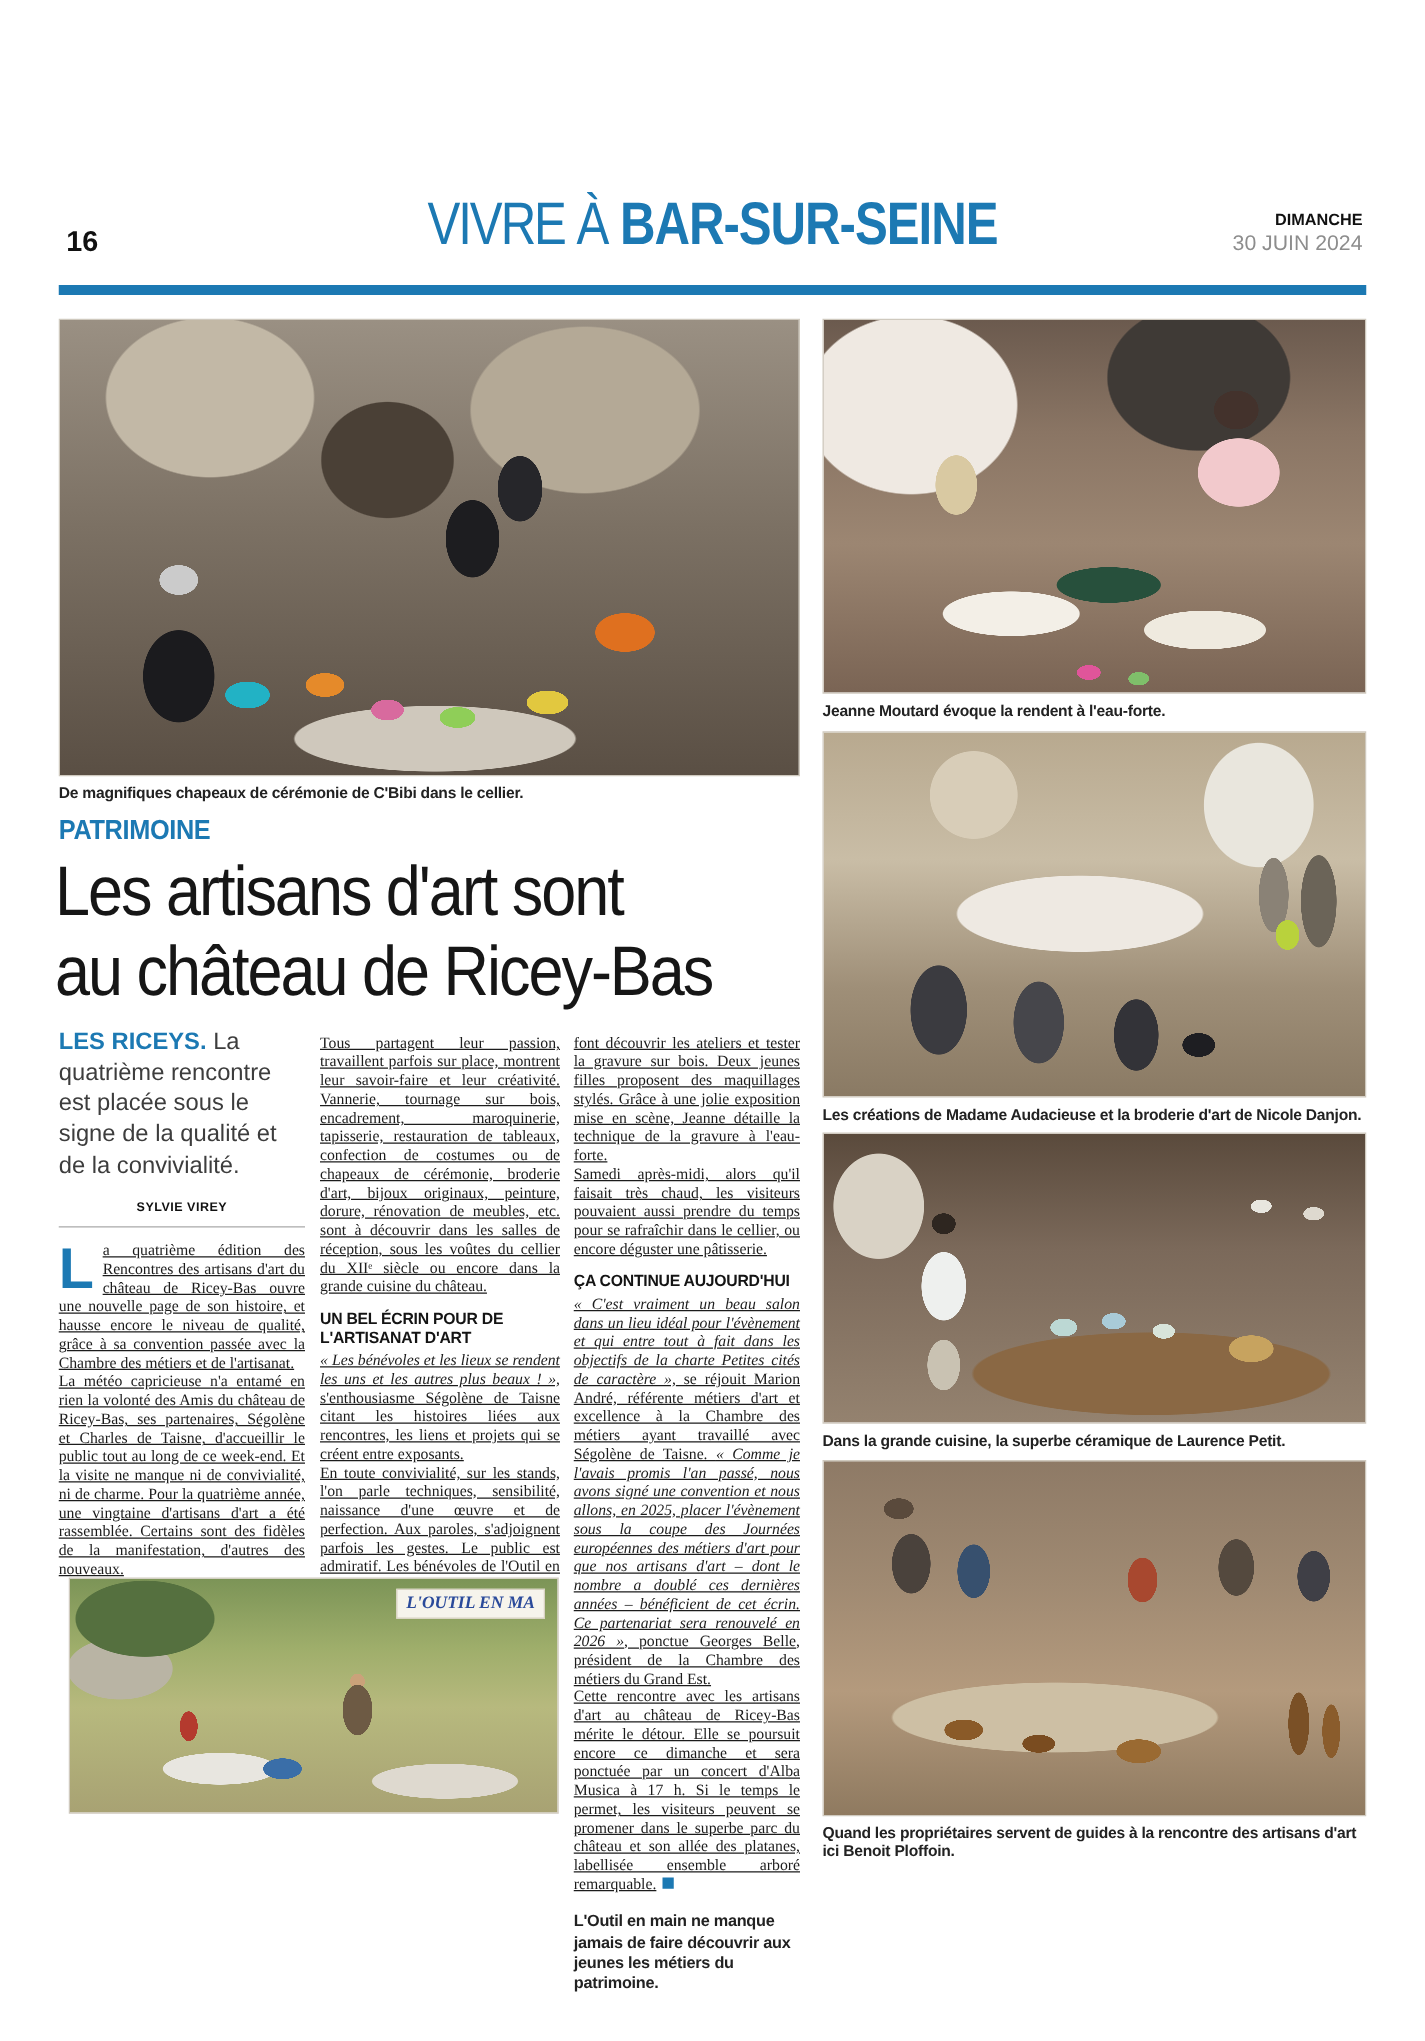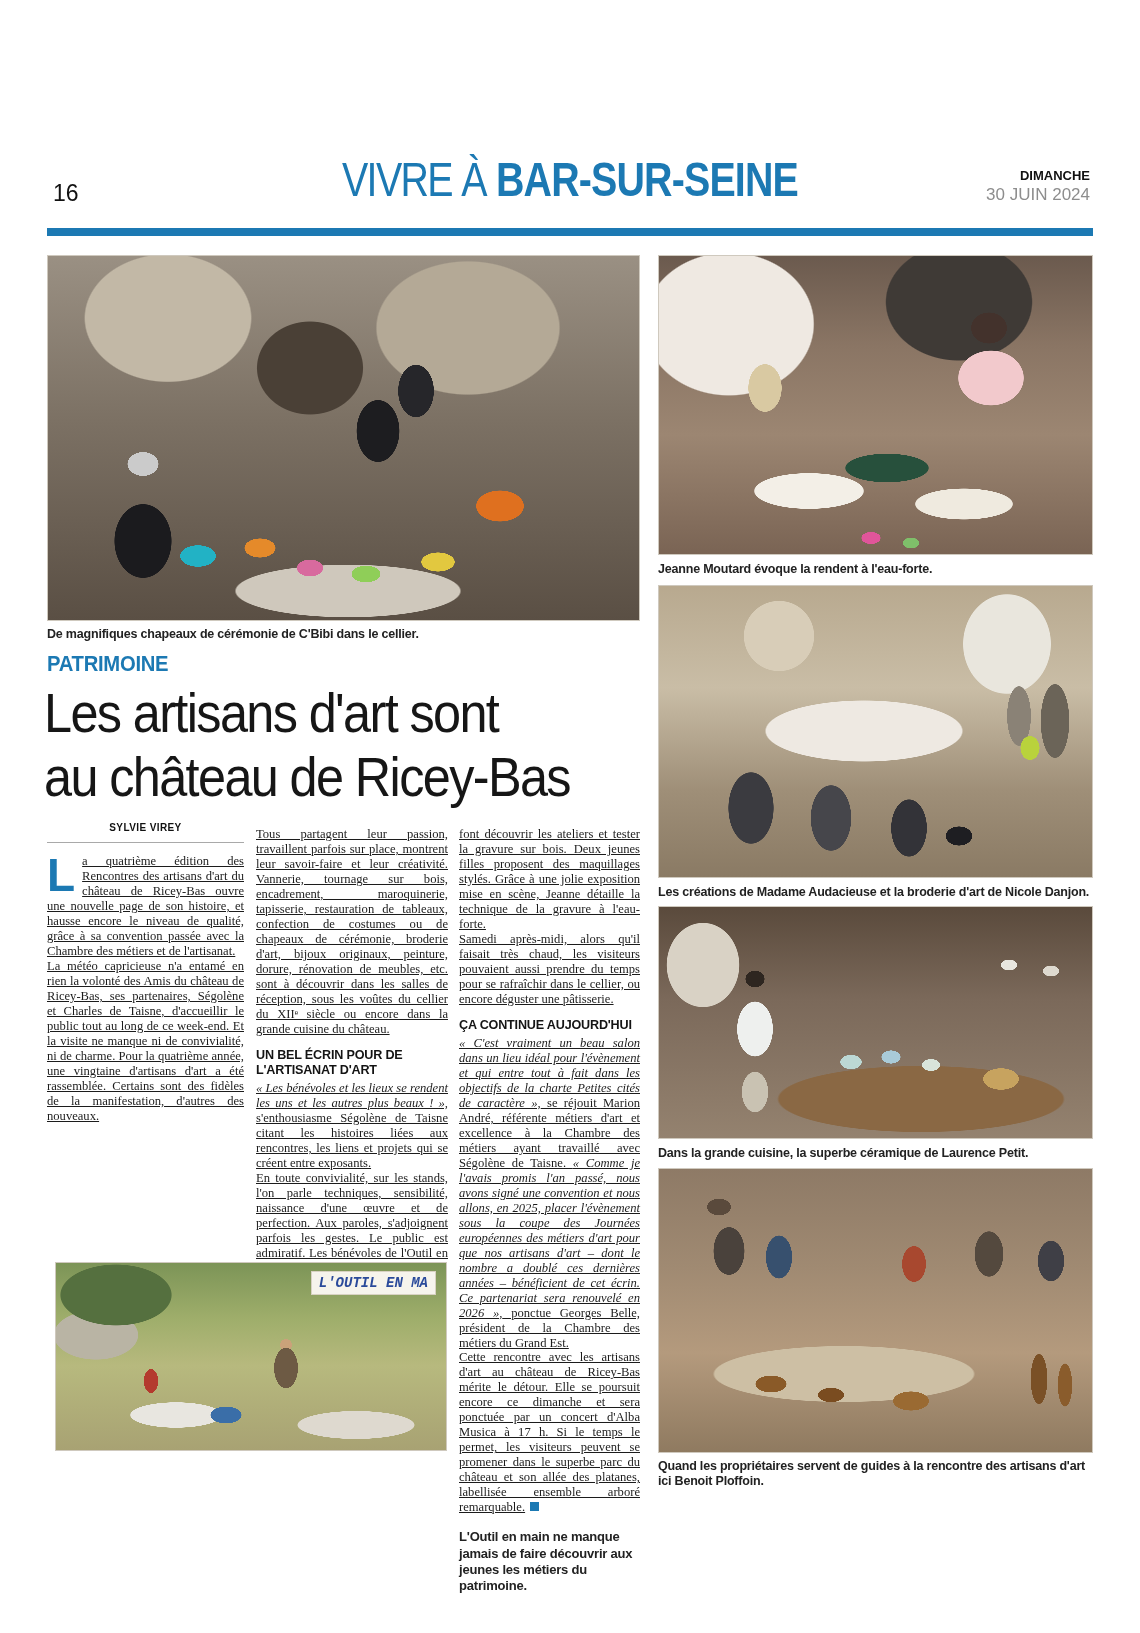--- a/index.html
+++ b/index.html
@@ -1,20 +1,20 @@
 <!DOCTYPE html>
 <html><head>
 <meta charset="utf-8">
 <style>
   html,body{margin:0;padding:0;background:#ffffff;}
   .page{position:relative;width:1140px;height:1633px;background:#ffffff;overflow:hidden;
         font-family:"Liberation Sans",sans-serif;color:#1a1a1a;}
 
   
-  .page-num{position:absolute;left:53px;top:180px;font-size:23px;font-weight:400;color:#111;}
+  .page-num{position:absolute;left:53px;top:180px;font-size:23px;font-weight:700;color:#111;}
   .section-title{position:absolute;left:0;right:0;top:156px;text-align:center;color:#1c79b3;
                  font-size:48px;line-height:1;transform:scaleX(.82);letter-spacing:-1px;white-space:nowrap;}
   .t-light{font-weight:400;letter-spacing:-2px;}
   .t-bold{font-weight:800;letter-spacing:-1px;}
   .date-block{position:absolute;right:50px;top:168px;text-align:right;}
   .day{font-size:13px;font-weight:700;color:#111;}
   .date{font-size:17px;color:#8d8d8d;margin-top:2px;}
   .blue-bar{position:absolute;left:47px;right:47px;top:228px;height:8px;background:#1c79b3;}
 
   
@@ -110,21 +110,21 @@
       radial-gradient(12px 20px at 95px 118px,#b43a2e 59%,transparent 60%),
       radial-gradient(20px 34px at 230px 105px,#6d5a44 59%,transparent 60%),
       radial-gradient(10px 10px at 230px 82px,#caa27a 59%,transparent 60%),
       radial-gradient(26px 14px at 170px 152px,#3a6ea8 59%,transparent 60%),
       radial-gradient(72px 20px at 120px 152px,#e8e6e0 63%,transparent 64%),
       radial-gradient(92px 22px at 300px 162px,#ded9cf 63%,transparent 64%),
       radial-gradient(95px 52px at 60px 32px,#55703f 58%,transparent 59%),
       radial-gradient(72px 42px at 40px 72px,#b9b4a4 58%,transparent 59%),
       linear-gradient(180deg,#7c9457 0%,#9fae6b 30%,#b7b97e 55%,#a8a273 100%);}
   .outil-banner{position:absolute;right:10px;top:8px;background:#f6f4ec;color:#2a4a9a;
-    font-family:Liberation Mono, monospace;font-weight:700;font-style:italic;font-size:14px;
+    font-family:Liberation Serif, serif;font-weight:700;font-style:italic;font-size:14px;
     padding:3px 7px;border:1px solid #d8d2c2;}
 
   
   .kicker{position:absolute;left:47px;top:651px;color:#1c79b3;font-size:22px;font-weight:800;
           transform:scaleX(.92);transform-origin:left;letter-spacing:-.3px;}
   .headline{position:absolute;left:44px;top:681px;margin:0;font-weight:400;font-size:56px;
             line-height:1.14;color:#161616;letter-spacing:-1.8px;transform:scaleX(.9);transform-origin:left top;}
 
   
   .col{position:absolute;top:822px;}
@@ -165,20 +165,21 @@
   <figure class="photo lead-photo"></figure>
   <div class="caption lead-caption">De magnifiques chapeaux de cérémonie de C'Bibi dans le cellier.</div>
 
   <div class="kicker">PATRIMOINE</div>
   <h1 class="headline">
     <div>Les artisans d'art sont</div>
     <div>au château de Ricey-Bas</div>
   </h1>
 
   <div class="col col1">
+    <p class="lead-par"><span class="lead-loc">LES RICEYS.</span><span> La quatrième rencontre est placée sous le signe de la qualité et de la convivialité.</span></p>
     <div class="byline">SYLVIE VIREY</div>
     <p class="body"><span class="dropcap">L</span><span>a quatrième édition des Rencontres des artisans d'art du château de Ricey-Bas ouvre une nouvelle page de son histoire, et hausse encore le niveau de qualité, grâce à sa convention passée avec la Chambre des métiers et de l'artisanat.</span></p>
     <p class="body">La météo capricieuse n'a entamé en rien la volonté des Amis du château de Ricey-Bas, ses partenaires, Ségolène et Charles de Taisne, d'accueillir le public tout au long de ce week-end. Et la visite ne manque ni de convivialité, ni de charme. Pour la quatrième année, une vingtaine d'artisans d'art a été rassemblée. Certains sont des fidèles de la manifestation, d'autres des nouveaux.</p>
   </div>
 
   <div class="col col2">
     <p class="body">Tous partagent leur passion, travaillent parfois sur place, montrent leur savoir-faire et leur créativité. Vannerie, tournage sur bois, encadrement, maroquinerie, tapisserie, restauration de tableaux, confection de costumes ou de chapeaux de cérémonie, broderie d'art, bijoux originaux, peinture, dorure, rénovation de meubles, etc. sont à découvrir dans les salles de réception, sous les voûtes du cellier du XIIᵉ siècle ou encore dans la grande cuisine du château.</p>
     <h3 class="subhead">UN BEL ÉCRIN POUR DE L'ARTISANAT D'ART</h3>
     <p class="body"><span class="q">« Les bénévoles et les lieux se rendent les uns et les autres plus beaux ! »,</span><span> s'enthousiasme Ségolène de Taisne citant les histoires liées aux rencontres, les liens et projets qui se créent entre exposants.</span></p>
     <p class="body">En toute convivialité, sur les stands, l'on parle techniques, sensibilité, naissance d'une œuvre et de perfection. Aux paroles, s'adjoignent parfois les gestes. Le public est admiratif. Les bénévoles de l'Outil en main</p>

